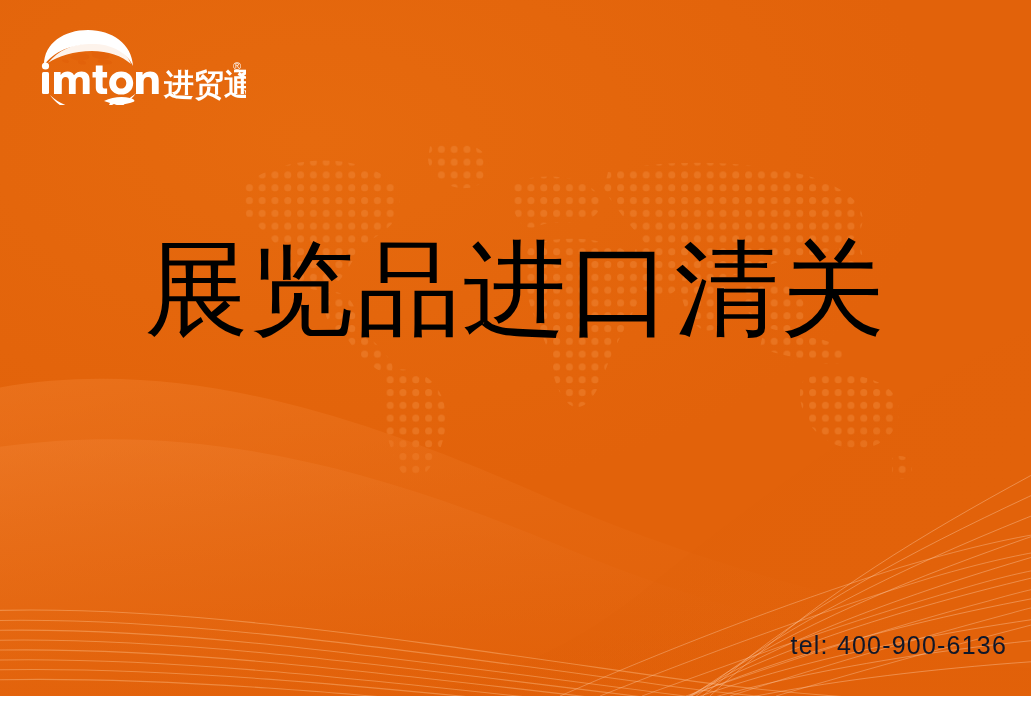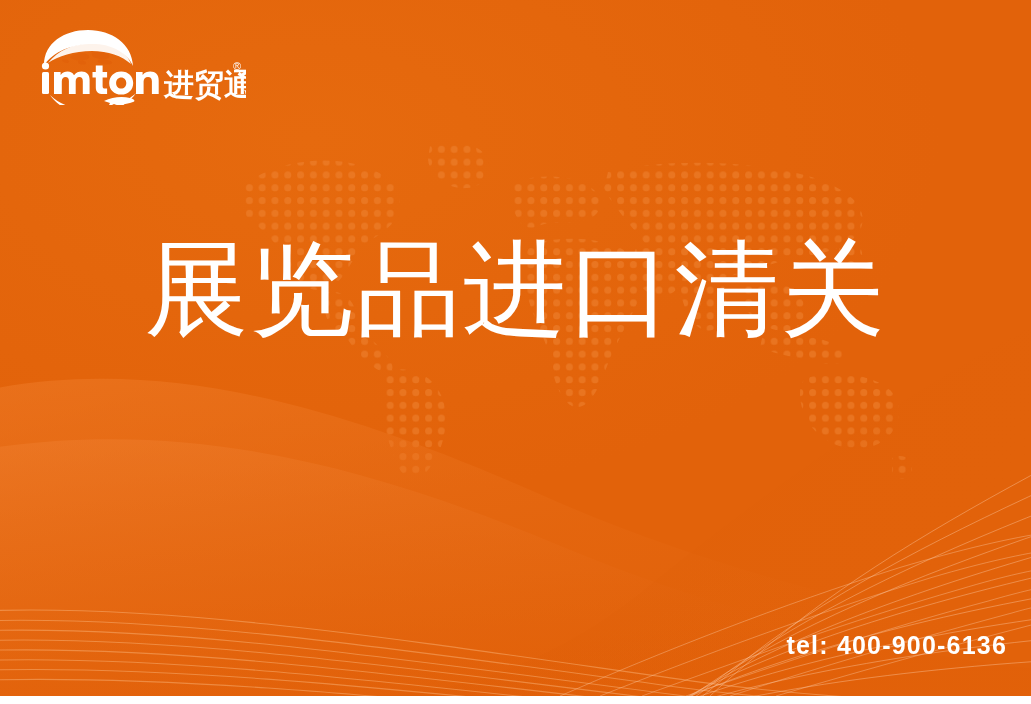--- a/index.html
+++ b/index.html
@@ -59,41 +59,41 @@
   }
   .logo svg { display: block; width: 100%; height: 100%; }
 
   
   .headline {
     position: absolute;
     left: 0;
     right: 0;
     top: 228px;
     text-align: center;
-    color: #ffffff;
+    color: #000000;
     line-height: 1.18;
     letter-spacing: 2px;
     pointer-events: none;
   }
   .headline .line {
     display: block;
     font-size: 104px;
     font-weight: 400;
     white-space: nowrap;
     font-family: "DejaVu Sans", "Liberation Sans", sans-serif;
   }
 
   
   .phone {
     position: absolute;
     right: 24px;
     bottom: 36px;
-    color: #ffffff;
+    color: #0f172a;
     font-size: 25px;
-    font-weight: 700;
+    font-weight: 400;
     letter-spacing: 1.2px;
     font-family: "Liberation Sans", sans-serif;
     white-space: nowrap;
   }
 </style>
 </head>
 <body>
 
 <div class="banner">
 

